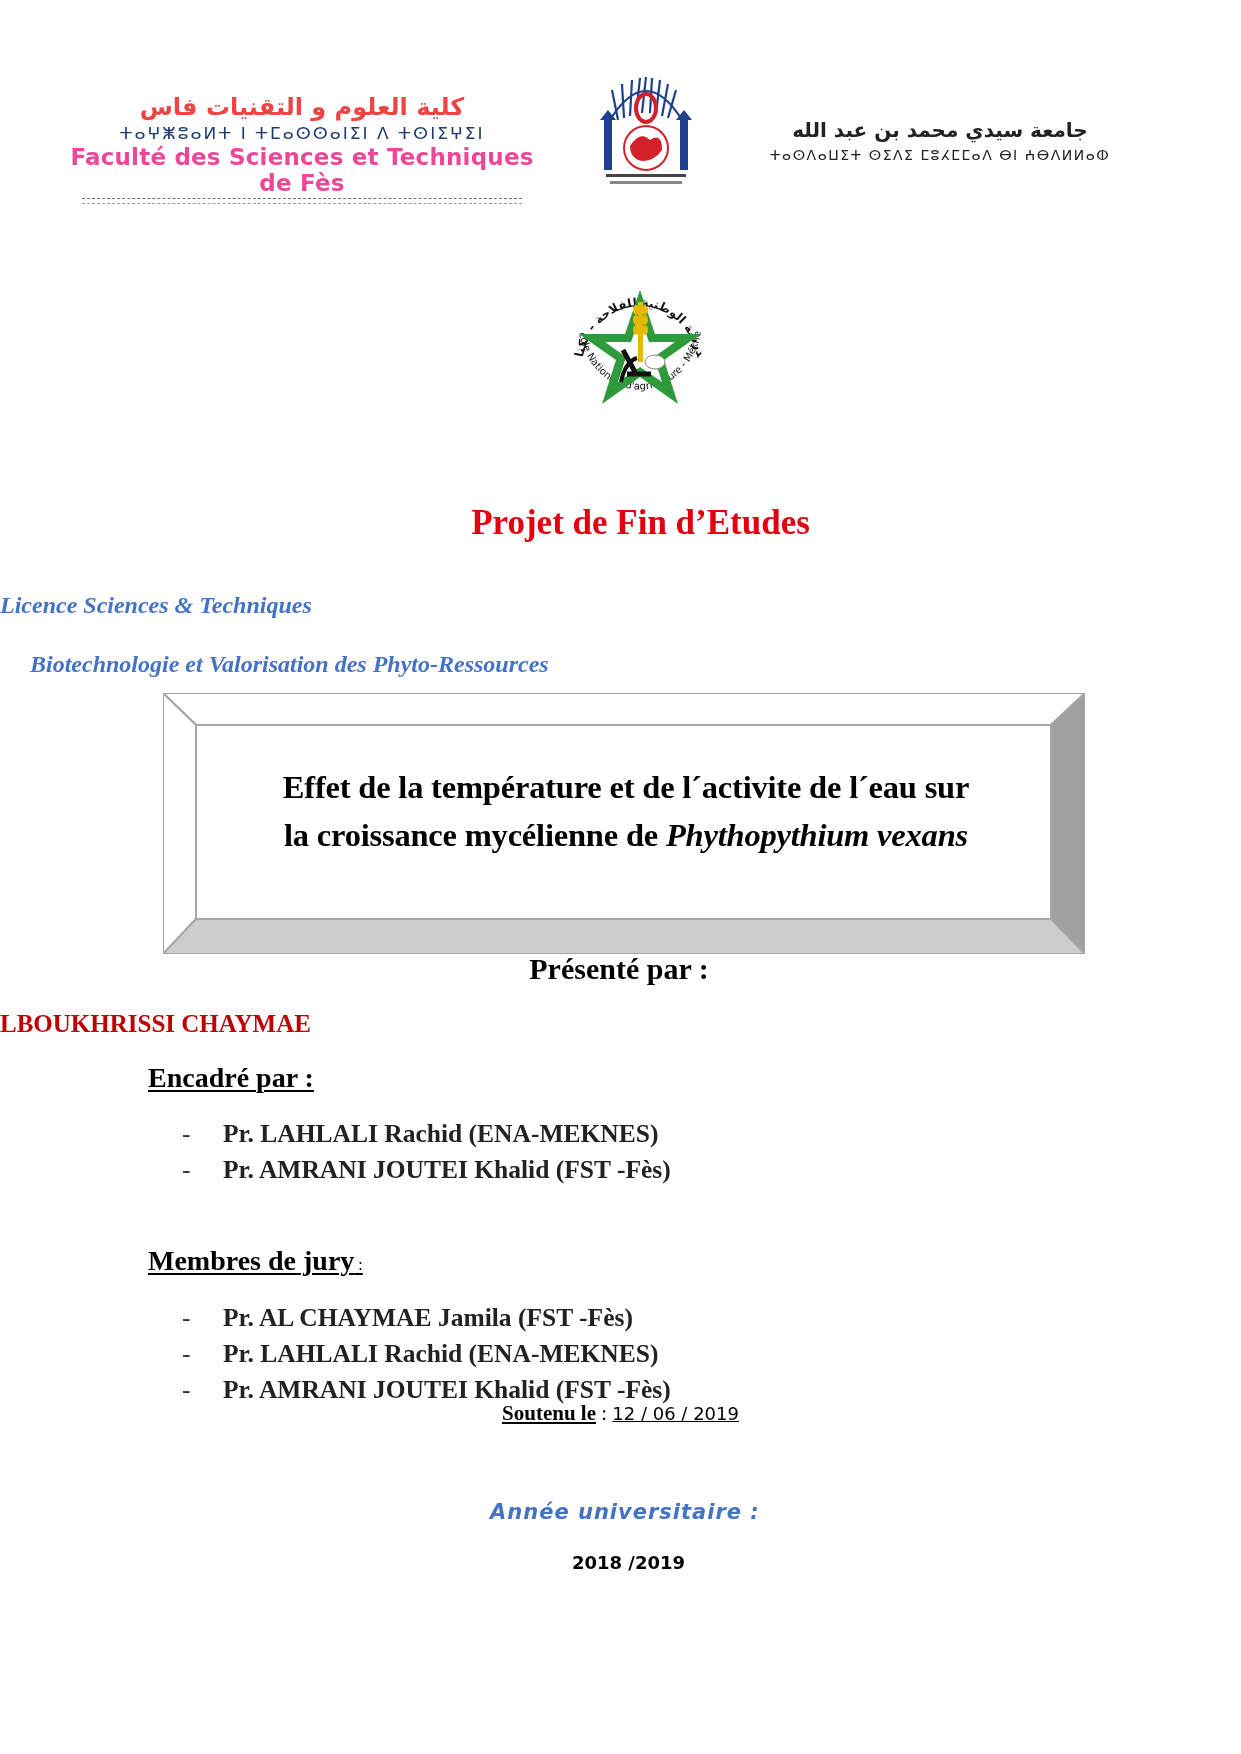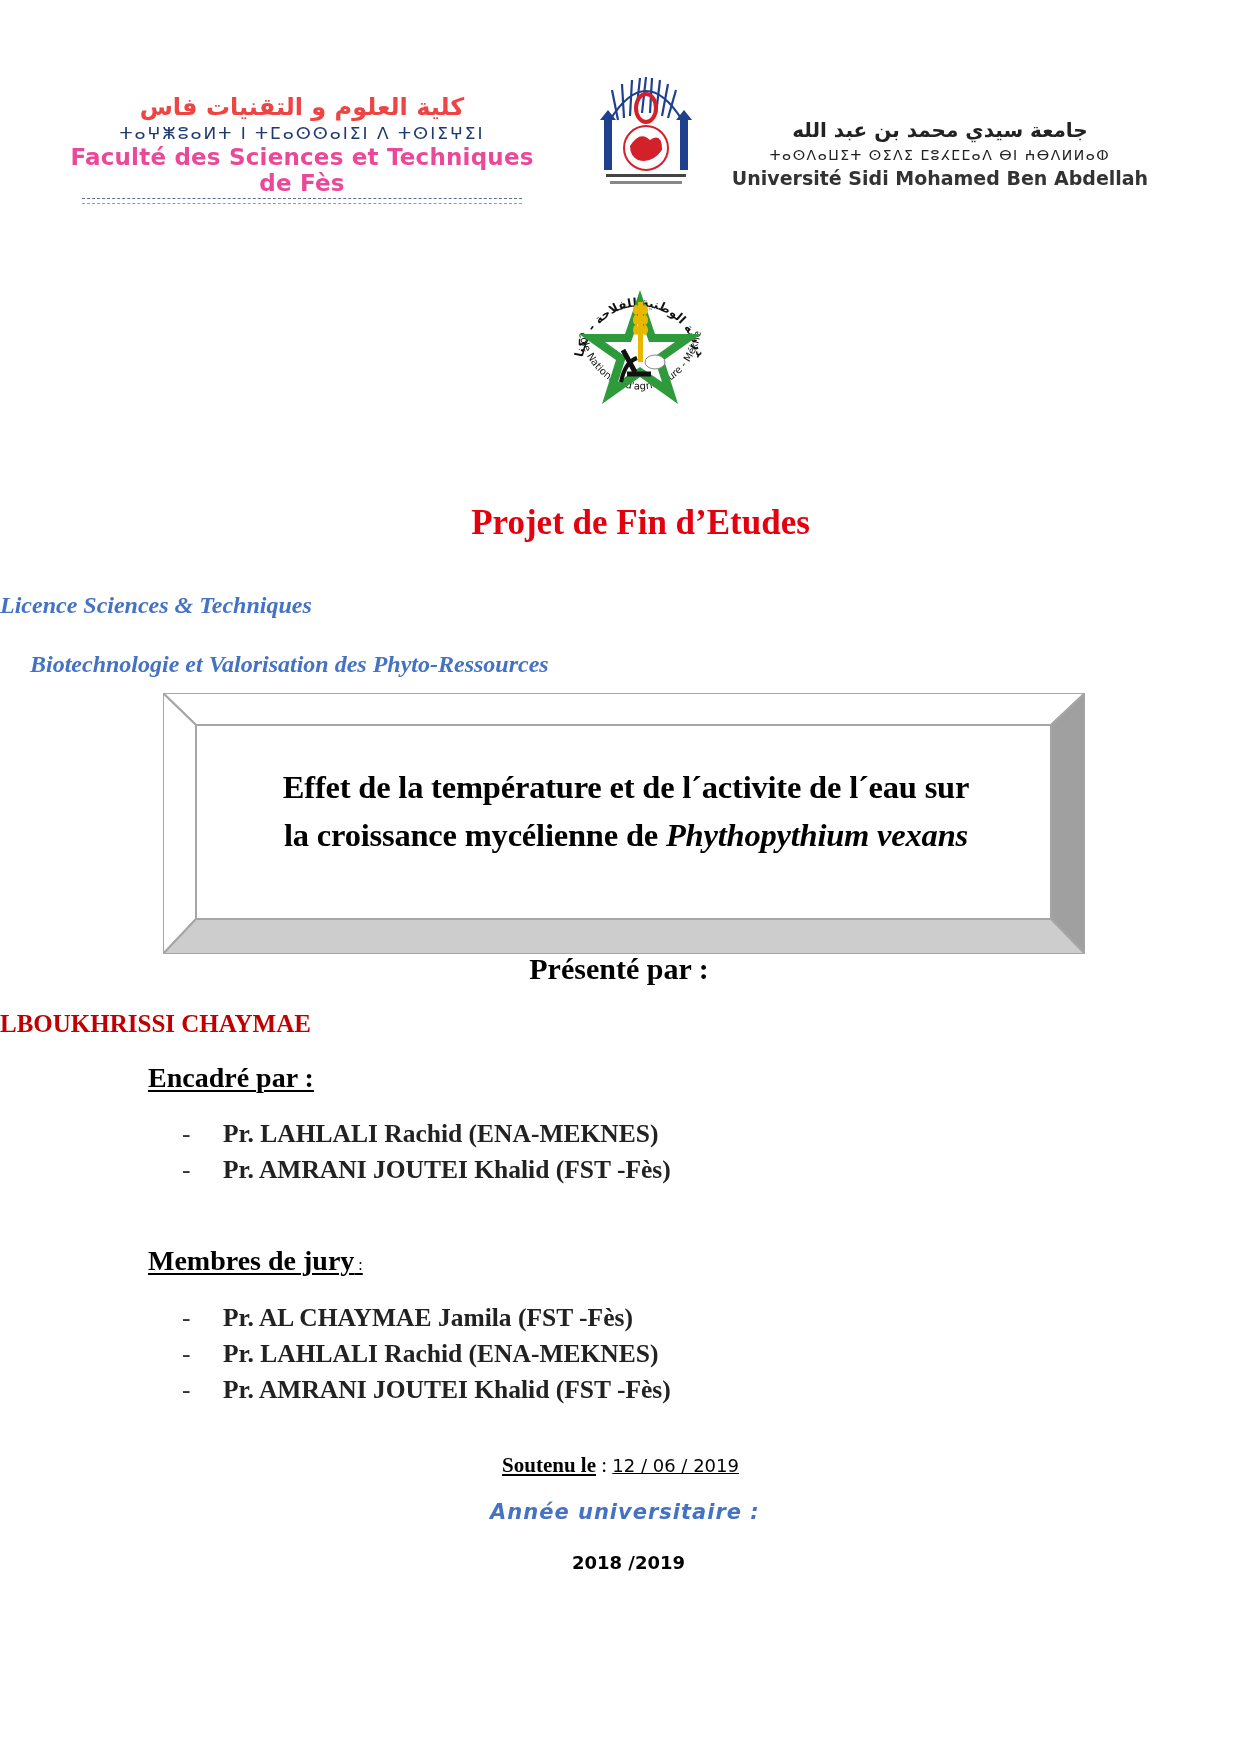--- a/index.html
+++ b/index.html
@@ -40,21 +40,21 @@
   .section-head .colon-small { font-weight: normal; font-size: 16px; }
   .sec1 { top: 1062px; }
   .sec2 { top: 1245px; }
 
   .plist { left: 182px; margin: 0; padding: 0; list-style: none; font-weight: bold; font-size: 25.5px; line-height: 36px; color: #222; }
   .plist li { display: flex; }
   .plist .dash { width: 41px; font-weight: normal; color: #333; }
   .list1 { top: 1116px; }
   .list2 { top: 1300px; }
 
-  .soutenu { left: 0; width: 1241px; top: 1453px; text-align: center; font-size: 21px; }
+  .soutenu { left: 0; width: 1241px; top: 1401px; text-align: center; font-size: 21px; }
   .soutenu .lbl { font-weight: bold; text-decoration: underline; }
   .soutenu .date { font-family: "DejaVu Sans", sans-serif; font-size: 18px; text-decoration: underline; }
   .annee { left: 490px; top: 1500px; font-family: "DejaVu Sans", sans-serif; font-style: italic; font-weight: bold; color: #4472c4; font-size: 21px; letter-spacing: 1px; }
   .year { left: 0; width: 1241px; top: 1552px; text-align: center; font-family: "DejaVu Sans", sans-serif; font-weight: bold; font-size: 18px; padding-left: 8px; }
 </style>
 </head>
 <body>
 
 <div class="abs fst-logo">
   <div class="fst-ar">كلية العلوم و التقنيات فاس</div>
@@ -89,21 +89,20 @@
     <path d="M40 78 Q50 62 60 72 Q72 64 72 82 Q62 96 48 92 Q40 88 40 78 Z" fill="#d4202a"></path>
 
     <rect x="16" y="106" width="80" height="3" fill="#444"></rect>
     <rect x="20" y="113" width="72" height="3" fill="#888"></rect>
   </svg>
 </div>
 
 <div class="abs usmba-logo">
   <div class="usmba-ar">جامعة سيدي محمد بن عبد الله</div>
   <div class="usmba-tif">ⵜⴰⵙⴷⴰⵡⵉⵜ ⵙⵉⴷⵉ ⵎⵓⵃⵎⵎⴰⴷ ⴱⵏ ⵄⴱⴷⵍⵍⴰⵀ</div>
-  <div class="usmba-fr">Université Sidi Mohamed Ben Abdellah</div>
 </div>
 
 <div class="abs ena-logo">
   <svg width="150" height="175" viewBox="0 0 150 175">
     <defs>
       <path id="ringTop" d="M18 95 A58 62 0 0 1 132 95"></path>
       <path id="ringBottom" d="M14 70 A62 70 0 0 0 136 70"></path>
     </defs>
     <text font-family="DejaVu Sans, sans-serif" font-size="12" font-weight="bold" fill="#111">
       <textPath href="#ringTop" startOffset="50%" text-anchor="middle">المدرسة الوطنية للفلاحة - مكناس</textPath>

